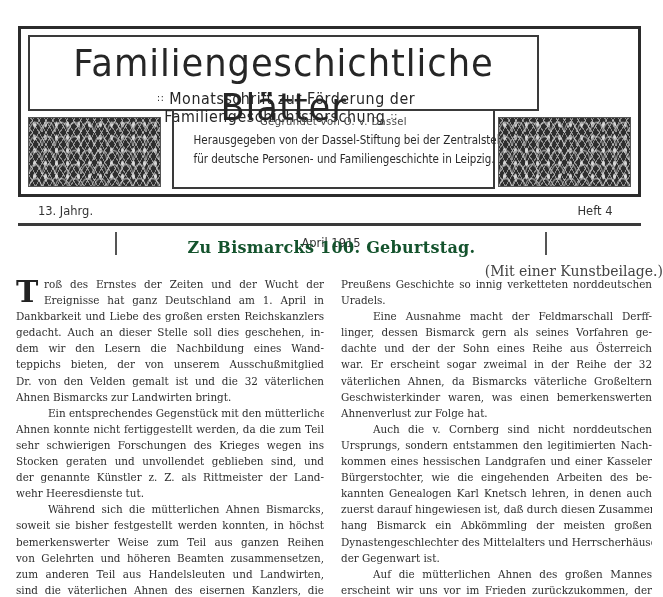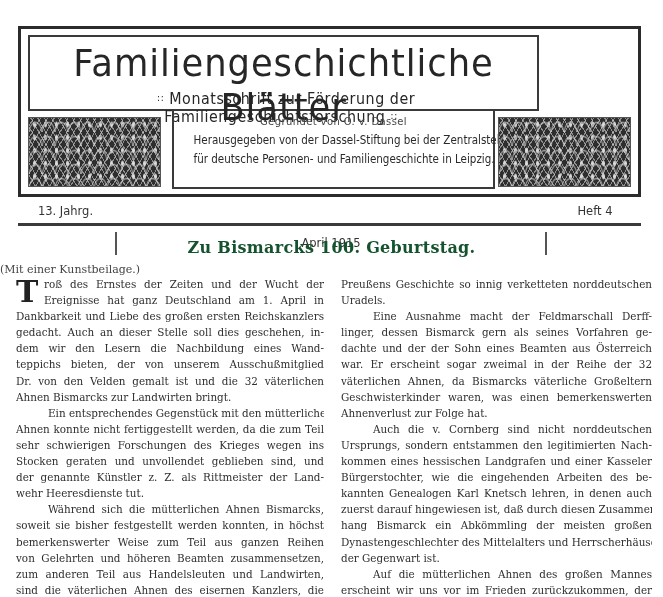--- a/index.html
+++ b/index.html
@@ -69,22 +69,22 @@
     .info-cell.vol { left: 0; width: 95px; }
     .info-cell.date { left: 97px; width: 432px; border-left: 2px solid #555; border-right: 2px solid #555; margin-top: 32px; }
     .info-cell.issue { left: 531px; width: 92px; }
 
     .article-title {
       position: absolute; left: 0; right: 0; top: 238px; text-align: center;
       font-family: "DejaVu Serif", serif; font-weight: bold; font-size: 16px; color: #14532d;
       letter-spacing: 0.3px;
     }
     .article-sub {
-      position: absolute; left: 0; right: 0; top: 263px; text-align: left;
-      font-family: "DejaVu Serif", serif; font-size: 11px; color: #444;
+      position: absolute; left: 0; right: 0; top: 263px; text-align: right;
+      font-family: "DejaVu Serif", serif; font-size: 14px; color: #444;
     }
 
     .column {
       position: absolute; top: 276px; width: 308px;
       font-family: "DejaVu Serif", serif; font-size: 10.4px; line-height: 16.1px;
       color: #2e2e2e; text-align: justify;
     }
     .column.left { left: 16px; }
     .column.right { left: 341px; width: 311px; }
     .line { display: block; white-space: nowrap; text-align-last: justify; overflow: hidden; }
@@ -149,21 +149,21 @@
   <span class="line">zum anderen Teil aus Handelsleuten und Landwirten,</span>
   <span class="line">sind die väterlichen Ahnen des eisernen Kanzlers, die</span>
 
 </div>
 
 <div class="column right">
   <span class="line">Preußens Geschichte so innig verketteten norddeutschen</span>
   <span class="line last">Uradels.</span>
   <span class="line indent">Eine Ausnahme macht der Feldmarschall Derff-</span>
   <span class="line">linger, dessen Bismarck gern als seines Vorfahren ge-</span>
-  <span class="line">dachte und der der Sohn eines Beamten aus Österreich</span>
+  <span class="line">dachte und der der Sohn eines Reihe aus Österreich</span>
   <span class="line">war. Er erscheint sogar zweimal in der Reihe der 32</span>
   <span class="line">väterlichen Ahnen, da Bismarcks väterliche Großeltern</span>
   <span class="line">Geschwisterkinder waren, was einen bemerkenswerten</span>
   <span class="line last">Ahnenverlust zur Folge hat.</span>
   <span class="line indent">Auch die v. Cornberg sind nicht norddeutschen</span>
   <span class="line">Ursprungs, sondern entstammen den legitimierten Nach-</span>
   <span class="line">kommen eines hessischen Landgrafen und einer Kasseler</span>
   <span class="line">Bürgerstochter, wie die eingehenden Arbeiten des be-</span>
   <span class="line">kannten Genealogen Karl Knetsch lehren, in denen auch</span>
   <span class="line">zuerst darauf hingewiesen ist, daß durch diesen Zusammen-</span>

